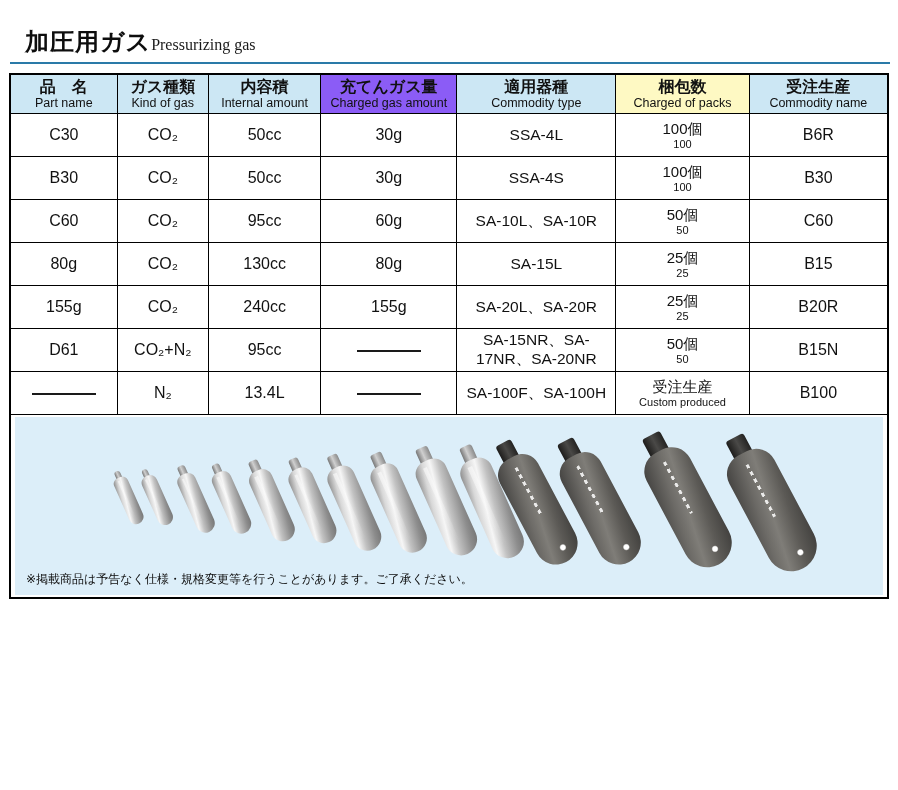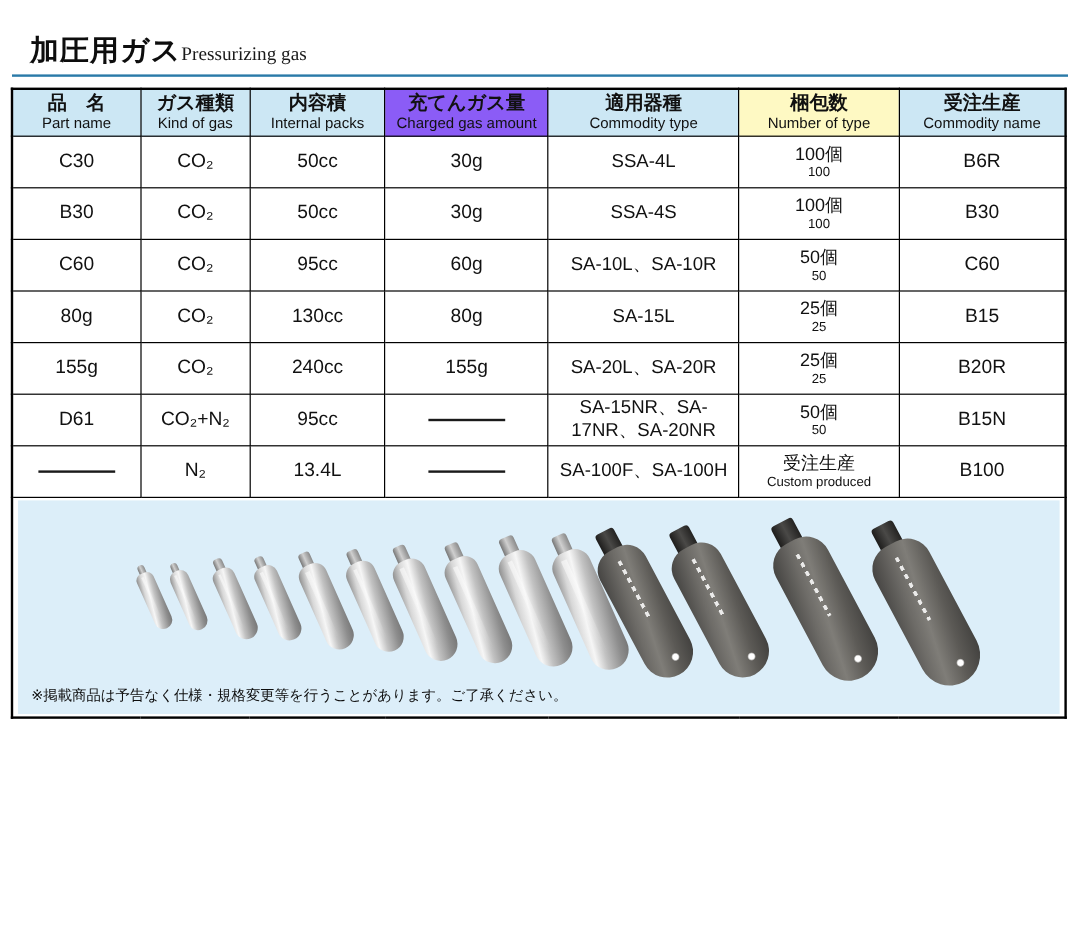--- a/index.html
+++ b/index.html
@@ -97,33 +97,33 @@
           <th style="background: rgb(204, 231, 244);">
             <div class="h-ja">品　名</div>
             <div class="h-en">Part name</div>
           </th>
           <th style="background: rgb(204, 231, 244);">
             <div class="h-ja">ガス種類</div>
             <div class="h-en">Kind of gas</div>
           </th>
           <th style="background: rgb(204, 231, 244);">
             <div class="h-ja">内容積</div>
-            <div class="h-en">Internal packs</div>
+            <div class="h-en">Internal amount</div>
           </th>
           <th style="background: #8b5cf6;">
             <div class="h-ja">充てんガス量</div>
             <div class="h-en">Charged gas amount</div>
           </th>
           <th style="background: rgb(204, 231, 244);">
             <div class="h-ja">適用器種</div>
             <div class="h-en">Commodity type</div>
           </th>
           <th style="background: #fef9c3;">
             <div class="h-ja">梱包数</div>
-            <div class="h-en">Number of type</div>
+            <div class="h-en">Charged of packs</div>
           </th>
           <th style="background: rgb(204, 231, 244);">
             <div class="h-ja">受注生産</div>
             <div class="h-en">Commodity name</div>
           </th>
         </tr>
     </thead>
     <tbody>
         <tr>
           <td>C30</td>

